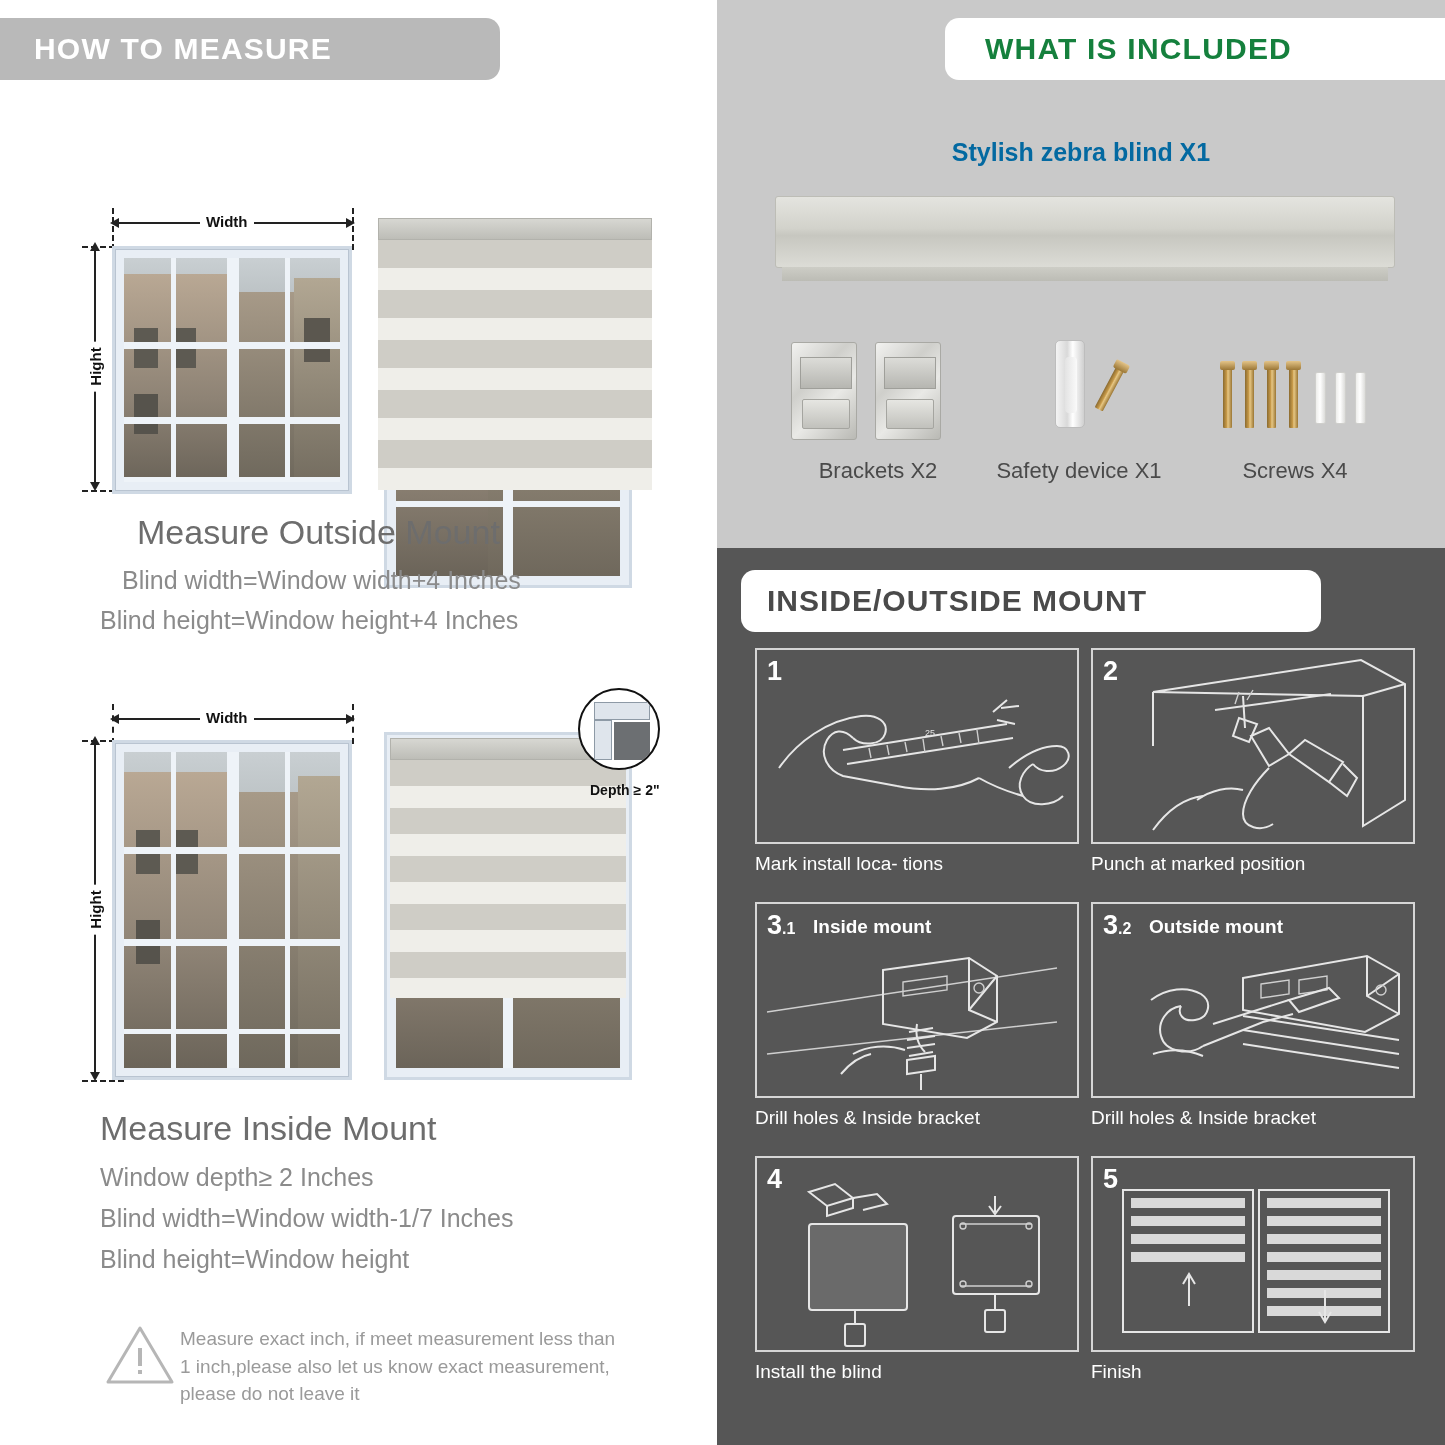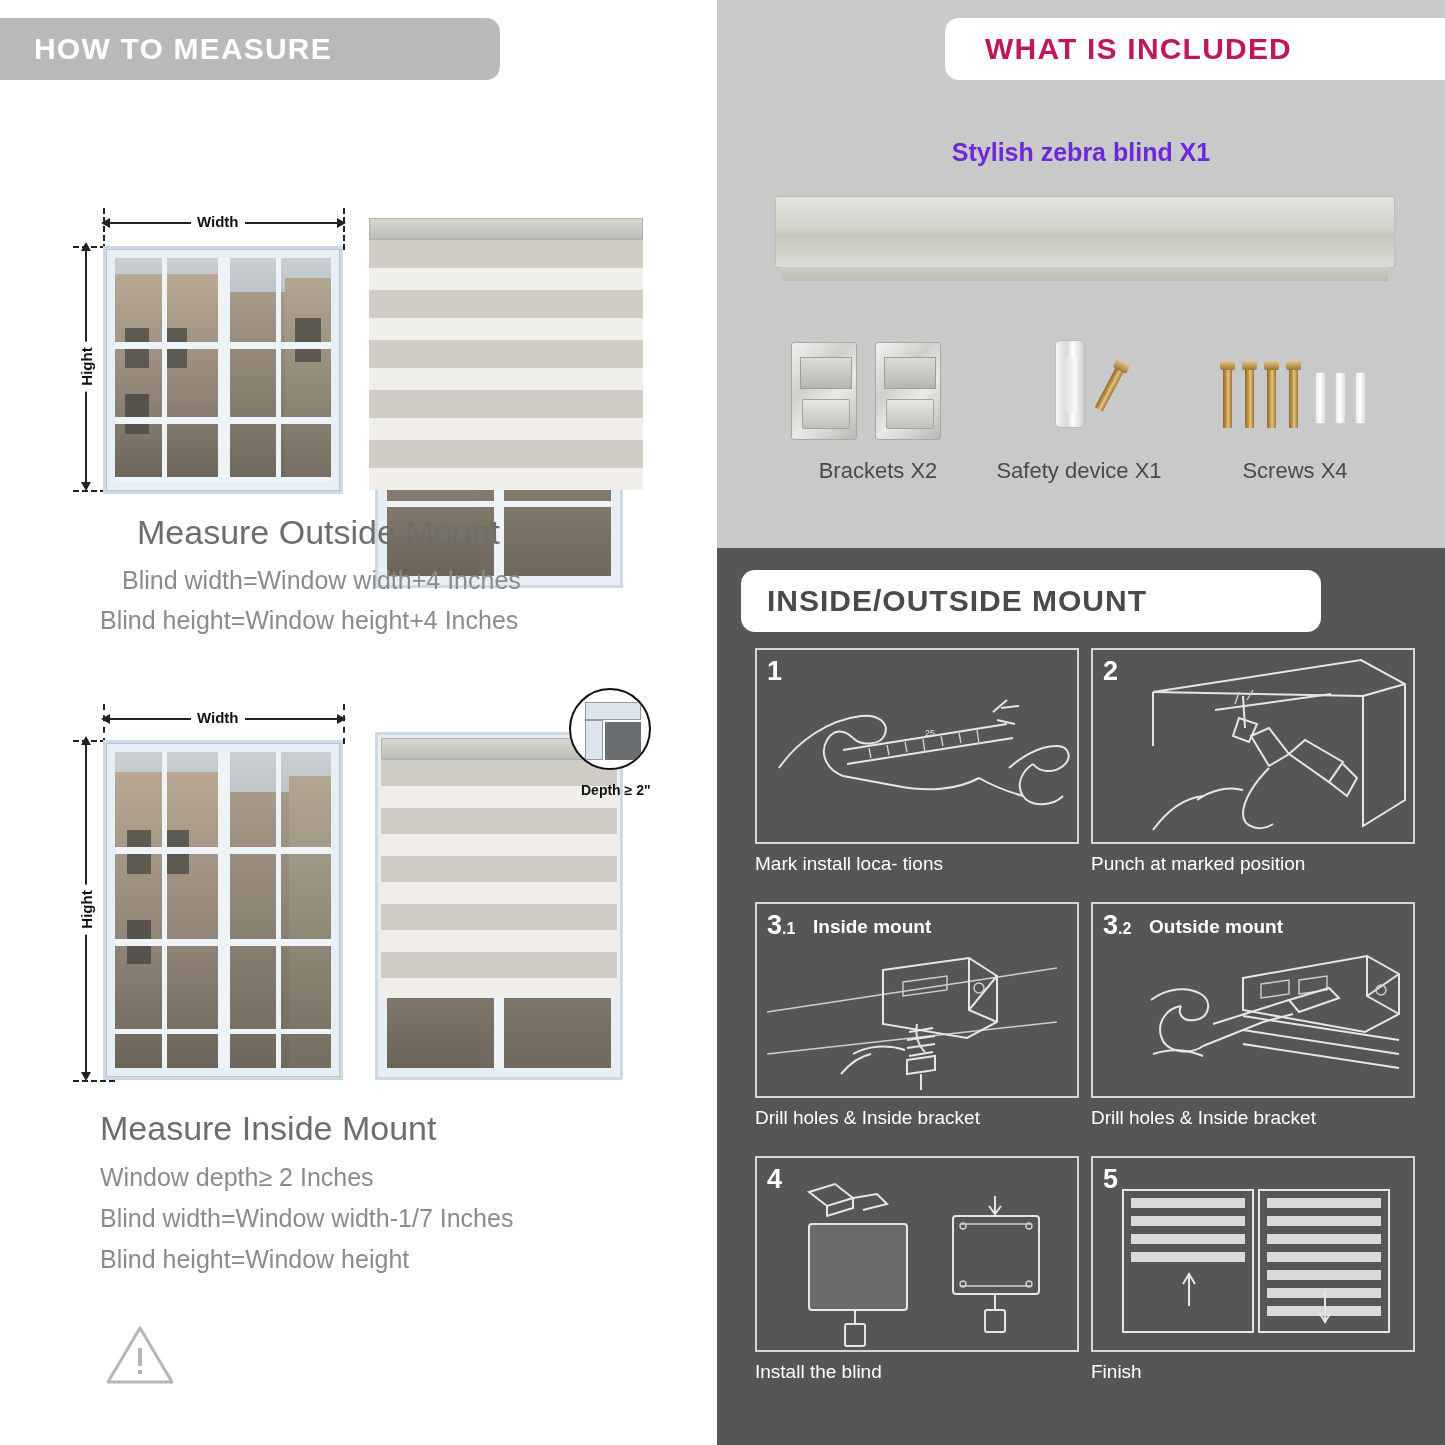--- a/index.html
+++ b/index.html
@@ -30,21 +30,21 @@
     border-radius: 0 14px 14px 0;
     letter-spacing: 1.2px;
   }
   .banner-htm {
     left: 0; top: 18px; width: 500px;
     background: #b9b9b9;
     color: #ffffff;
     font-size: 30px; font-weight: bold;
   }
 
-  .measure-block { position: absolute; left: 3px; width: 712px; text-align: right; }
+  .measure-block { position: absolute; left: 12px; width: 712px; text-align: right; }
 
   
   .window-frame {
     position: absolute;
     background: #e8eef5;
     border: 3px solid #cfd9e4;
     box-shadow: 0 0 0 1px #b9c4d1 inset;
   }
   .window-inner {
     position: absolute; inset: 9px;
@@ -143,30 +143,30 @@
   }
 
   
   .right-top {
     position:absolute;
     left:717px; top:0; width:728px; height:548px;
     background:#c9c9c9;
   }
   .banner-wi {
     position:absolute; right:0; top:18px; width:500px; height:62px;
-    background:#ffffff; color:#be185d;
+    background:#ffffff; color:#15803d;
     font-size:30px; font-weight:bold;
     border-radius:14px 0 0 14px;
     display:flex; align-items:center; padding-left:40px;
     letter-spacing:1.2px;
     text-align:center;
   }
   .rt-title {
     position:absolute; top:138px; left:0; width:728px;
-    text-align:center; font-size:25px; color:#6d28d9; font-weight:bold;
+    text-align:center; font-size:25px; color:#0369a1; font-weight:bold;
   }
   .zebra-rail {
     position:absolute; left:58px; top:196px; width:620px; height:72px;
     background: linear-gradient(180deg,#e4e4df 0%,#d2d2cb 45%,#c7c7c0 55%,#dcdcd6 100%);
     border:1px solid #bdbdb6;
     border-radius:3px;
   }
   .zebra-rail:after {
     content:""; position:absolute; left:6px; right:6px; bottom:-14px; height:14px;
     background: linear-gradient(180deg,#cdcdc6,#bcbcb5);
@@ -407,20 +407,21 @@
     <div class="subline" style="left:100px; top:1204px;">Blind width=Window width-1/7 Inches</div>
     <div class="subline" style="left:100px; top:1245px;">Blind height=Window height</div>
 
     <div class="warn-wrap" style="left:104px; top:1322px;">
       <svg class="warn-svg" width="72" height="66" viewBox="0 0 72 66" aria-hidden="true">
         <path d="M36 6 L68 60 L4 60 Z" fill="none" stroke="#b6b6b6" stroke-width="3" stroke-linejoin="round"></path>
         <rect x="34" y="26" width="4" height="18" fill="#b6b6b6"></rect>
         <rect x="34" y="48" width="4" height="4" fill="#b6b6b6"></rect>
       </svg>
     </div>
+    <div class="warn-text" style="left:180px; top:1325px;">Measure exact inch, if meet measurement less than 1 inch,please also let us know exact measurement, please do not leave it</div>
   </div>
 
   <div class="right-top">
     <div class="banner-wi">
       <span>WHAT IS INCLUDED</span>
     </div>
 
     <div class="rt-title">Stylish zebra blind X1</div>
 
     <div class="zebra-rail"></div>

